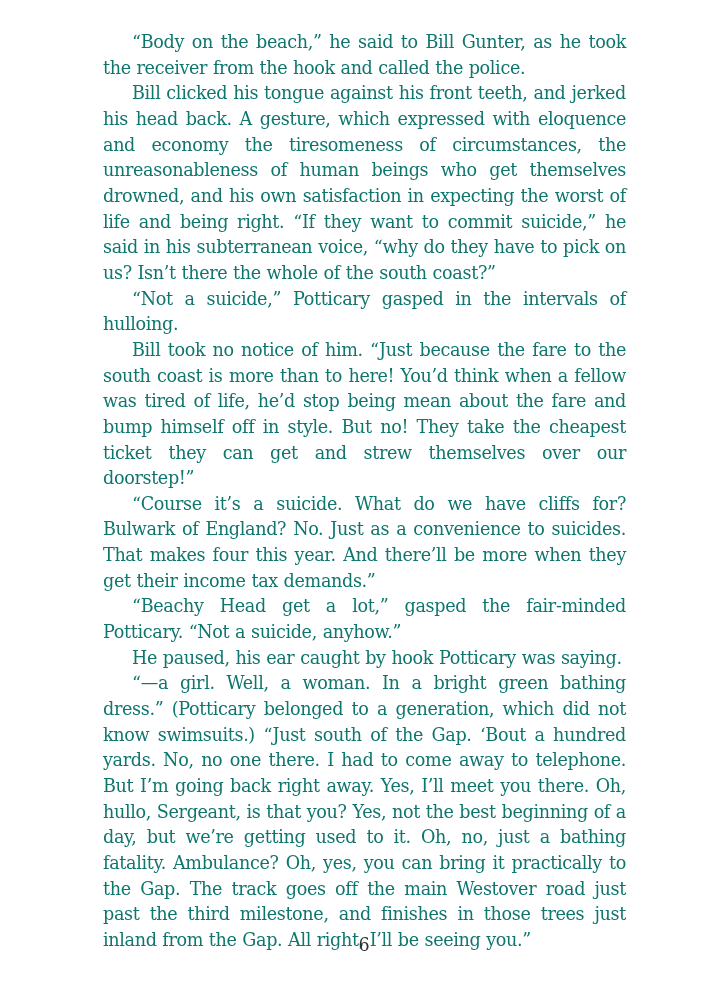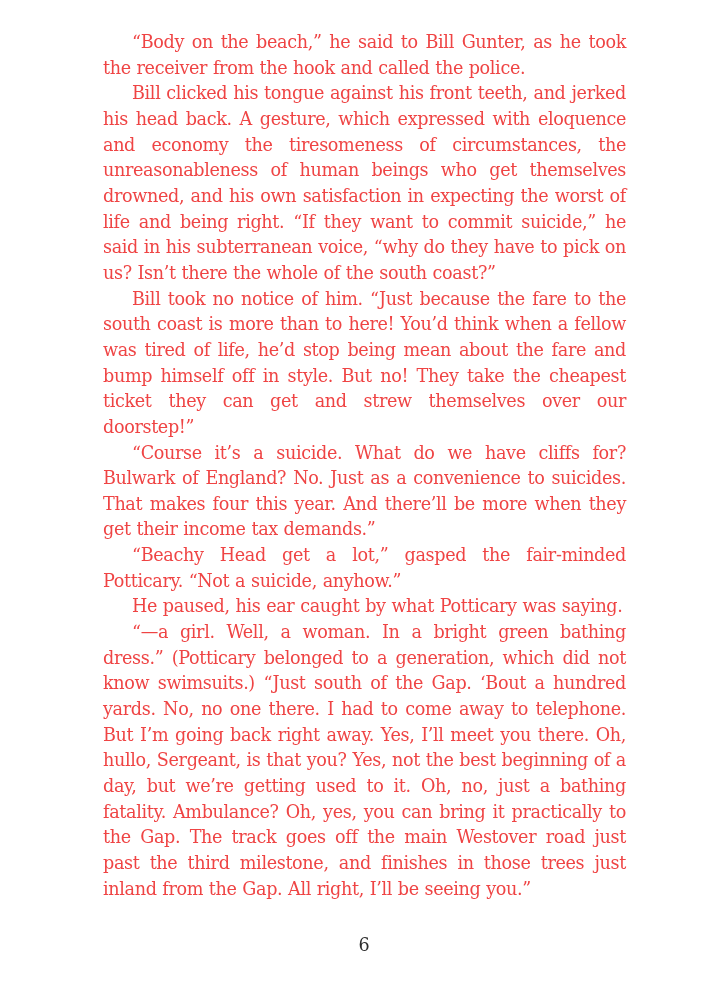--- a/index.html
+++ b/index.html
@@ -8,38 +8,39 @@
     position: relative;
   }
   .page {
     position: absolute; left: 0; top: 0; width: 728px; height: 1000px; background: #ffffff;
   }
   .text-block {
     position: absolute; left: 103px; top: 30px; width: 523px;
     font-family: "DejaVu Serif", serif;
     font-size: 17.6px;
     line-height: 25.65px;
-    color: #ef4444;
+    color: #0f766e;
     text-align: justify;
     letter-spacing: -0.35px;
     word-spacing: 0.5px;
   }
   .text-block p { margin: 0; text-indent: 29px; }
   .page-number {
     position: absolute; left: 0; width: 728px; top: 935px; text-align: center;
     font-family: "DejaVu Serif", serif; font-size: 17.6px; color: #2e2e2e;
   }
 </style>
 </head>
 <body>
 
 <div class="page">
   <div class="text-block">
     <p>“Body on the beach,” he said to Bill Gunter, as he took the receiver from the hook and called the police.</p>
     <p>Bill clicked his tongue against his front teeth, and jerked his head back. A gesture, which expressed with eloquence and economy the tiresomeness of circumstances, the unreasonableness of human beings who get themselves drowned, and his own satisfaction in expecting the worst of life and being right. “If they want to commit suicide,” he said in his subterranean voice, “why do they have to pick on us? Isn’t there the whole of the south coast?”</p>
+    <p>“Not a suicide,” Potticary gasped in the intervals of hulloing.</p>
     <p>Bill took no notice of him. “Just because the fare to the south coast is more than to here! You’d think when a fellow was tired of life, he’d stop being mean about the fare and bump himself off in style. But no! They take the cheapest ticket they can get and strew themselves over our doorstep!”</p>
     <p>“Course it’s a suicide. What do we have cliffs for? Bulwark of England? No. Just as a convenience to suicides. That makes four this year. And there’ll be more when they get their income tax demands.”</p>
     <p>“Beachy Head get a lot,” gasped the fair-minded Potticary. “Not a suicide, anyhow.”</p>
-    <p>He paused, his ear caught by what Potticary was saying.</p>
+    <p>He paused, his ear caught by hook Potticary was saying.</p>
     <p>“—a girl. Well, a woman. In a bright green bathing dress.” (Potticary belonged to a generation, which did not know swimsuits.) “Just south of the Gap. ‘Bout a hundred yards. No, no one there. I had to come away to telephone. But I’m going back right away. Yes, I’ll meet you there. Oh, hullo, Sergeant, is that you? Yes, not the best beginning of a day, but we’re getting used to it. Oh, no, just a bathing fatality. Ambulance? Oh, yes, you can bring it practically to the Gap. The track goes off the main Westover road just past the third milestone, and finishes in those trees just inland from the Gap. All right, I’ll be seeing you.”</p>
   </div>
   <div class="page-number">6</div>
 </div>
 
 </body></html>

